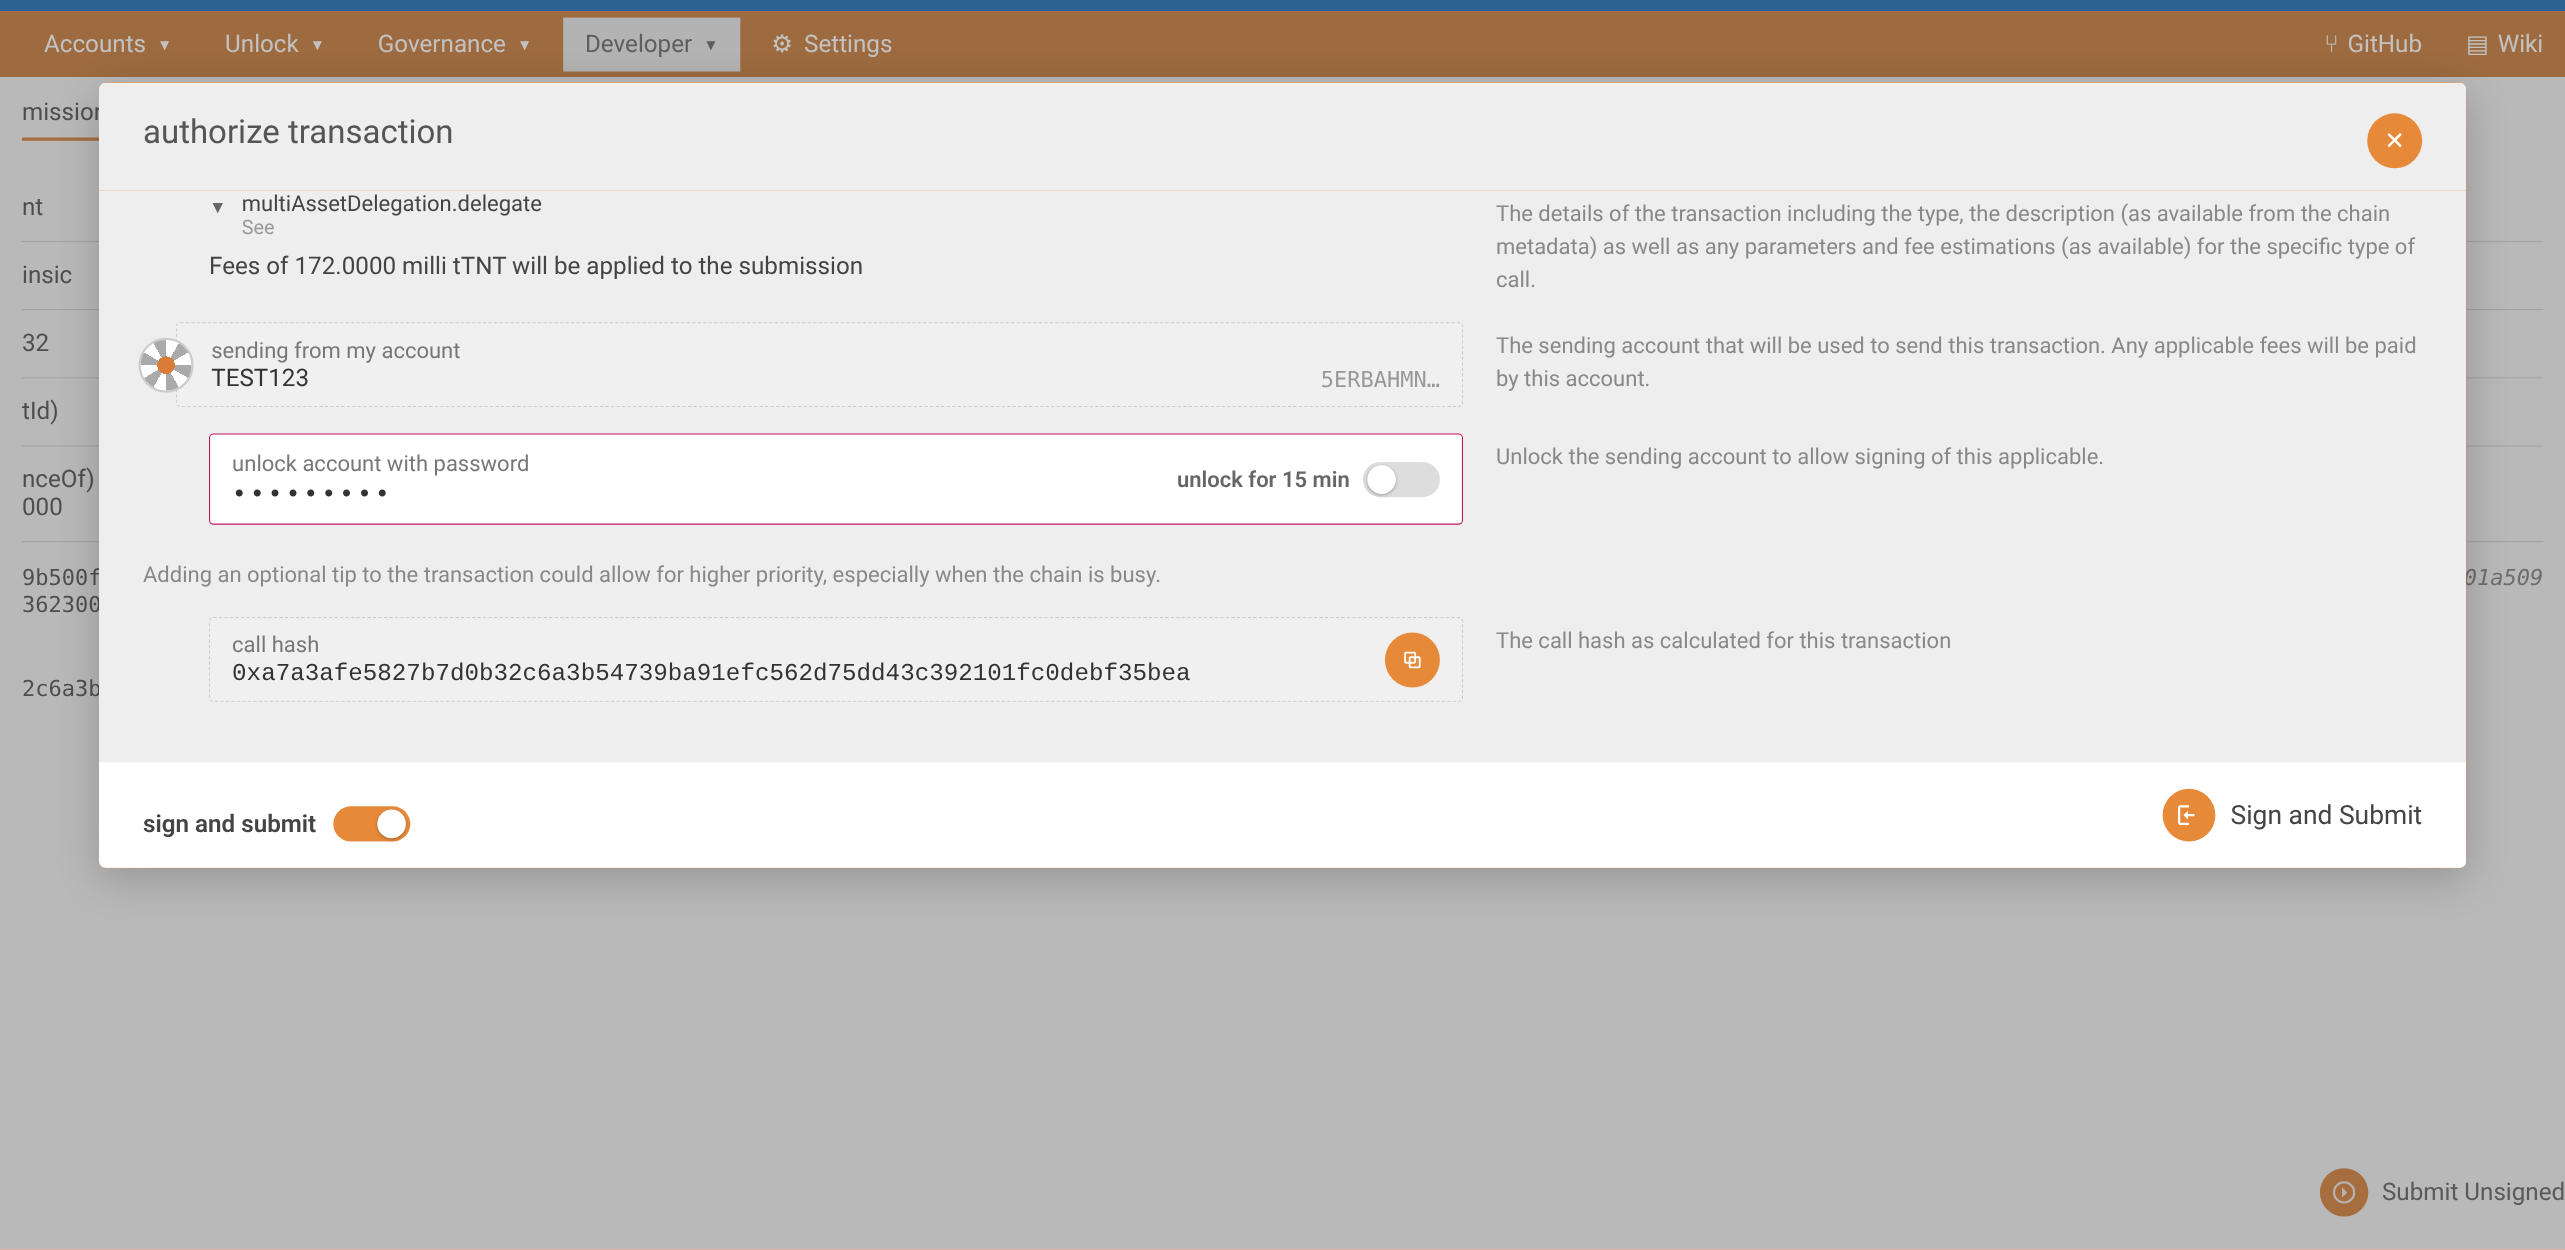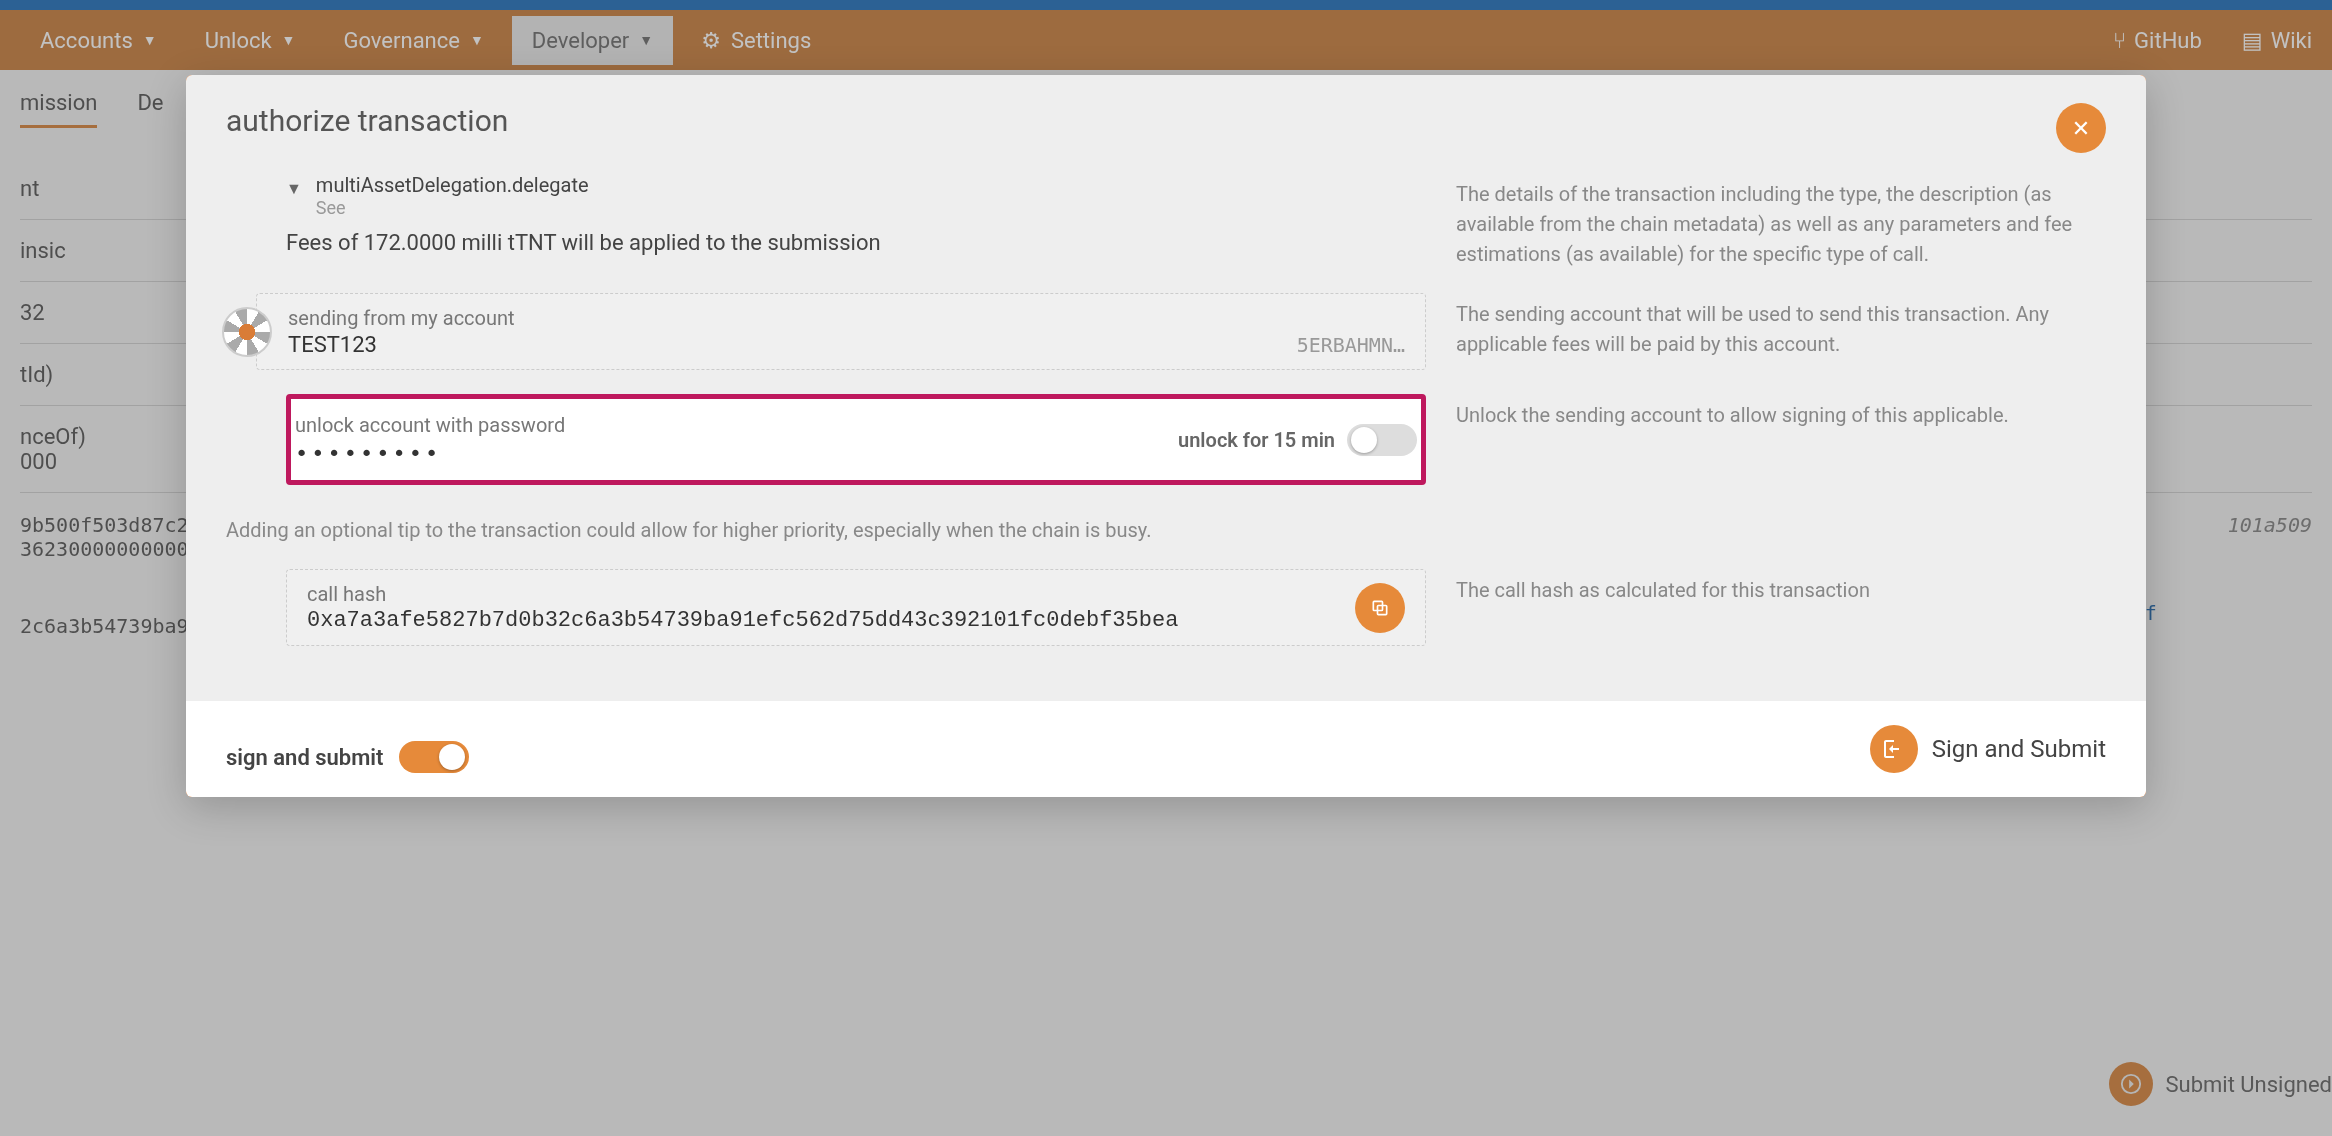--- a/index.html
+++ b/index.html
@@ -24,21 +24,21 @@
 .bg-right { flex: 1; font-family: monospace; font-size: 20px; }
 .bg-kv { display: flex; gap: 20px; margin-bottom: 8px; }
 .bg-k { text-align: right; width: 120px; color: #666; }
 .bg-v { color: #333; }
 .bg-link { color: #1a6bb8; }
 .copy-circle { width: 50px; height: 50px; border-radius: 50%; background: #e68a3a; display: inline-flex; align-items: center; justify-content: center; color: white; }
 .submit-btn-bg { position: absolute; bottom: 30px; right: 0; display: flex; align-items: center; gap: 12px; color: #666; font-size: 22px; }
 .submit-icon-bg { width: 44px; height: 44px; border-radius: 50%; background: #e68a3a; display: flex; align-items: center; justify-content: center; color: white; }
 
 .overlay { position: absolute; inset: 0; background: rgba(80,80,80,0.35); display: flex; align-items: flex-start; justify-content: center; padding-top: 75px; }
-.modal { width: 1960px; background: #f97316; border-radius: 6px; box-shadow: 0 10px 40px rgba(0,0,0,0.2); overflow: hidden; }
+.modal { width: 2152px; background: #f97316; border-radius: 6px; box-shadow: 0 10px 40px rgba(0,0,0,0.2); overflow: hidden; }
 .modal-header { background: #eeeeee; padding: 28px 40px 20px 40px; display: flex; justify-content: space-between; align-items: flex-start; }
 .modal-title { font-size: 30px; color: #555; }
 .close-btn { width: 50px; height: 50px; border-radius: 50%; background: #e68a3a; display: flex; align-items: center; justify-content: center; color: white; cursor: pointer; font-size: 22px; }
 
 .modal-body { background: #eeeeee; padding: 0 40px 30px 40px; }
 .row { display: flex; gap: 30px; margin-bottom: 24px; align-items: flex-start; }
 .left-col { flex: 0 0 1200px; }
 .right-col { flex: 1; color: #888; font-size: 20px; line-height: 1.5; padding-top: 6px; }
 
 .call-line { display: flex; align-items: flex-start; gap: 14px; padding-left: 60px; }
@@ -47,21 +47,21 @@
 .call-see { font-size: 18px; color: #999; }
 .fees-line { font-size: 22px; color: #444; padding-left: 60px; margin-top: 12px; }
 
 .account-box { border: 1px dashed #ccc; border-radius: 4px; background: #f0f0f0; padding: 12px 20px; display: flex; align-items: flex-end; gap: 16px; margin-left: 30px; }
 .identicon { width: 50px; height: 50px; border-radius: 50%; background: conic-gradient(#d97c37, #888, #fff, #d97c37); border: 2px solid #ccc; flex-shrink: 0; margin-left: -55px; background-image: radial-gradient(circle at 50% 50%, #d97c37 0 8px, transparent 8px), repeating-conic-gradient(#fff 0 30deg, #aaa 30deg 60deg); }
 .account-labels { flex: 1; }
 .account-label { font-size: 20px; color: #777; }
 .account-name { font-size: 22px; color: #333; margin-top: 2px; }
 .account-addr { font-size: 20px; color: #999; font-family: monospace; }
 
-.password-box { border: 5px solid #be185d; border-radius: 4px; background: #fff; padding: 14px 4px; display: flex; align-items: center; margin-left: 60px; }
+.password-box { border: 1px solid #be185d; border-radius: 4px; background: #fff; padding: 14px 20px; display: flex; align-items: center; margin-left: 60px; }
 .password-labels { flex: 1; }
 .password-label { font-size: 20px; color: #777; }
 .password-value { font-size: 22px; color: #333; letter-spacing: 3px; margin-top: 4px; font-family: monospace; }
 .unlock-text { font-size: 20px; color: #666; font-weight: 600; margin-right: 12px; }
 
 .toggle { width: 70px; height: 32px; border-radius: 16px; background: #ddd; position: relative; cursor: pointer; }
 .toggle-knob { width: 26px; height: 26px; border-radius: 50%; background: #fff; position: absolute; top: 3px; left: 4px; box-shadow: 0 1px 3px rgba(0,0,0,0.3); }
 .toggle.on { background: #e68a3a; }
 .toggle.on .toggle-knob { left: auto; right: 4px; }
 

